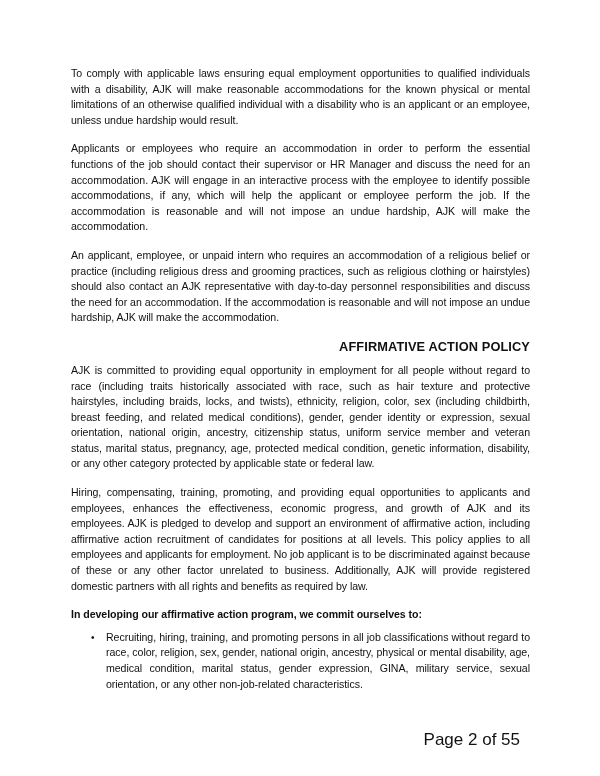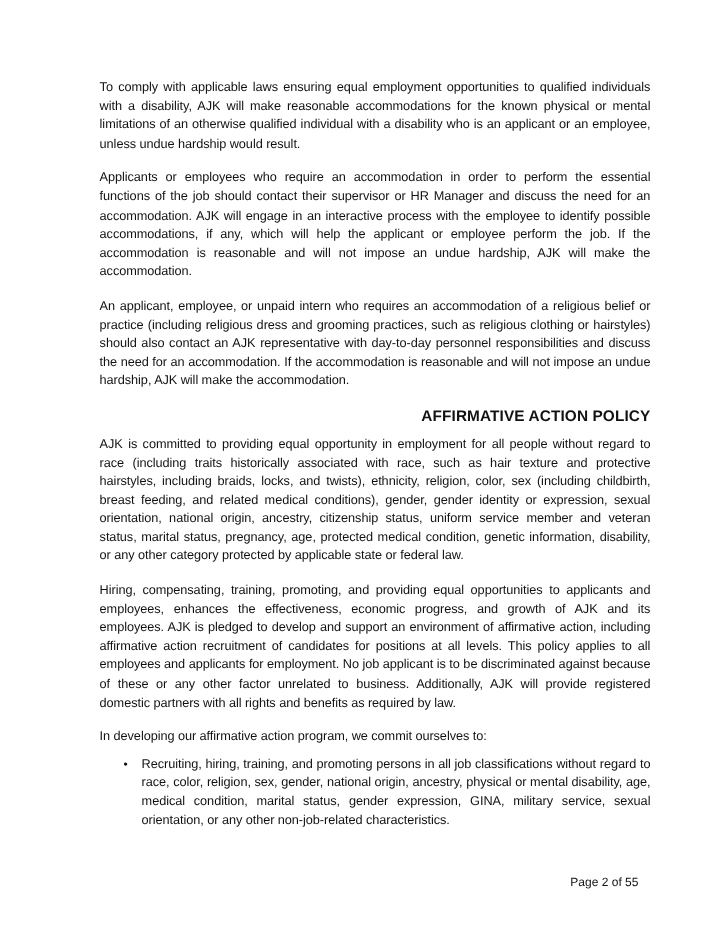--- a/index.html
+++ b/index.html
@@ -1,18 +1,18 @@
 <!DOCTYPE html>
 <html><head>
 <meta charset="utf-8">
 <style>
   html, body { margin: 0; padding: 0; background: #ffffff; }
   body { width: 600px; height: 776px; position: relative; overflow: hidden; }
   .page {
-    position: absolute; left: 12px; top: 0; width: 586px; height: 776px; background: #fff;
+    position: absolute; left: 0; top: 0; width: 586px; height: 776px; background: #fff;
     font-family: "Liberation Sans", sans-serif; color: #111;
   }
   .content {
     position: absolute; left: 71px; top: 66px; width: 459px;
   }
   p.para {
     margin: 0 0 13px 0;
     font-size: 10.6px;
     line-height: 15.6px;
     text-align: justify;
@@ -36,37 +36,37 @@
   }
   ul.bullets li .bullet {
     position: absolute; left: 20px; top: 0; font-size: 10px;
   }
   .footer-left {
     position: absolute; left: 71px; top: 733px;
     font-size: 14px; font-style: italic; color: #111; margin-top: 41px;
   }
   .footer-right {
     position: absolute; right: 66px; top: 730px;
-    font-size: 10px; color: #111;
+    font-size: 17px; color: #111;
   }
 </style>
 </head>
 <body>
 
 <div class="page">
   <div class="content">
     <p class="para">To comply with applicable laws ensuring equal employment opportunities to qualified individuals with a disability, AJK will make reasonable accommodations for the known physical or mental limitations of an otherwise qualified individual with a disability who is an applicant or an employee, unless undue hardship would result.</p>
     <p class="para">Applicants or employees who require an accommodation in order to perform the essential functions of the job should contact their supervisor or HR Manager and discuss the need for an accommodation.  AJK will engage in an interactive process with the employee to identify possible accommodations, if any, which will help the applicant or employee perform the job.  If the accommodation is reasonable and will not impose an undue hardship, AJK will make the accommodation.</p>
     <p class="para">An applicant, employee, or unpaid intern who requires an accommodation of a religious belief or practice (including religious dress and grooming practices, such as religious clothing or hairstyles) should also contact an AJK representative with day-to-day personnel responsibilities and discuss the need for an accommodation.  If the accommodation is reasonable and will not impose an undue hardship, AJK will make the accommodation.</p>
 
     <h2 class="heading">AFFIRMATIVE ACTION POLICY</h2>
 
     <p class="para">AJK is committed to providing equal opportunity in employment for all people without regard to race (including traits historically associated with race, such as hair texture and protective hairstyles, including braids, locks, and twists), ethnicity, religion, color, sex (including childbirth, breast feeding, and related medical conditions), gender, gender identity or expression, sexual orientation, national origin, ancestry, citizenship status, uniform service member and veteran status, marital status, pregnancy, age, protected medical condition, genetic information, disability, or any other category protected by applicable state or federal law.</p>
     <p class="para">Hiring, compensating, training, promoting, and providing equal opportunities to applicants and employees, enhances the effectiveness, economic progress, and growth of AJK and its employees. AJK is pledged to develop and support an environment of affirmative action, including affirmative action recruitment of candidates for positions at all levels.  This policy applies to all employees and applicants for employment.  No job applicant is to be discriminated against because of these or any other factor unrelated to business.  Additionally, AJK will provide registered domestic partners with all rights and benefits as required by law.</p>
-    <p class="para" style="margin-bottom:7px;">In developing our affirmative action program, we commit ourselves to:</p>
+    <p class="para" style="margin-bottom:7px;font-weight:bold;">In developing our affirmative action program, we commit ourselves to:</p>
 
     <ul class="bullets">
       <li>
         <span class="bullet">•</span>
         <span>Recruiting, hiring, training, and promoting persons in all job classifications without regard to race, color, religion, sex, gender, national origin, ancestry, physical or mental disability, age, medical condition, marital status, gender expression, GINA, military service, sexual orientation, or any other non-job-related characteristics.</span>
       </li>
     </ul>
   </div>
 
   <div class="footer-left">Revised January 2024</div>

